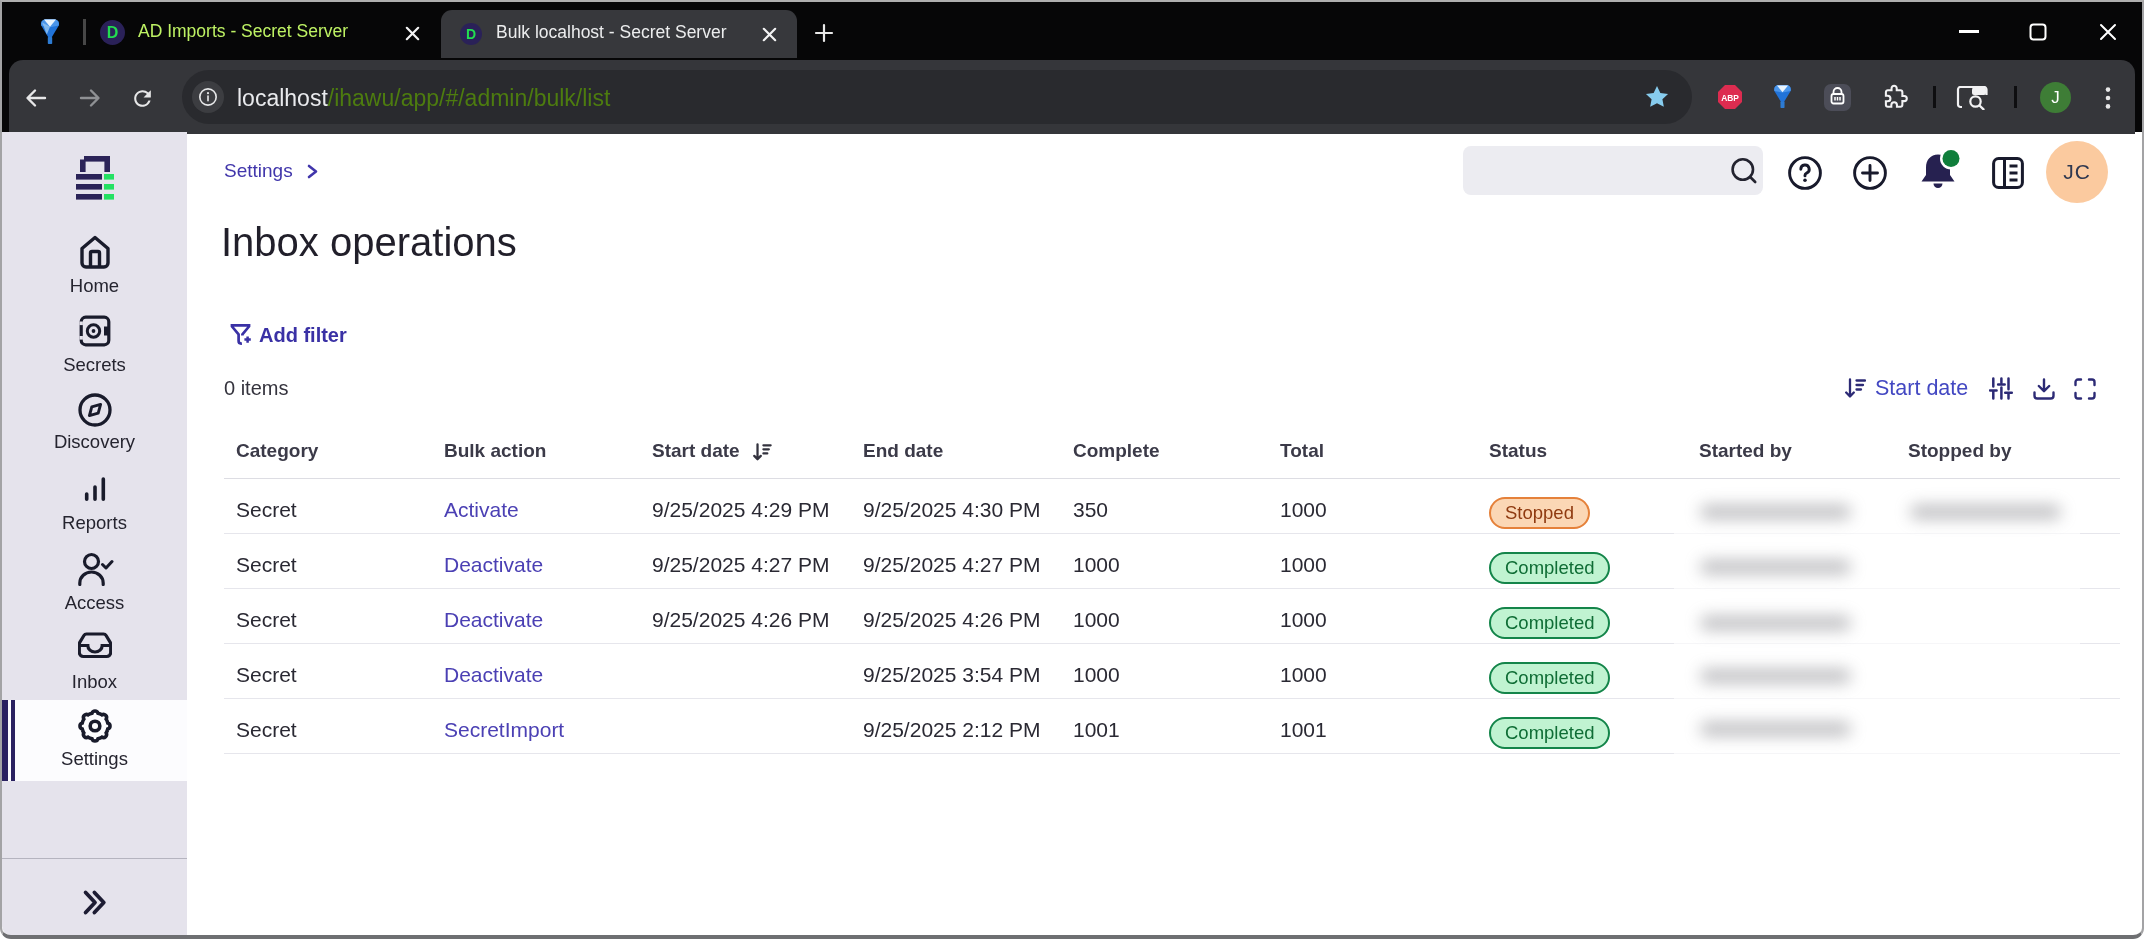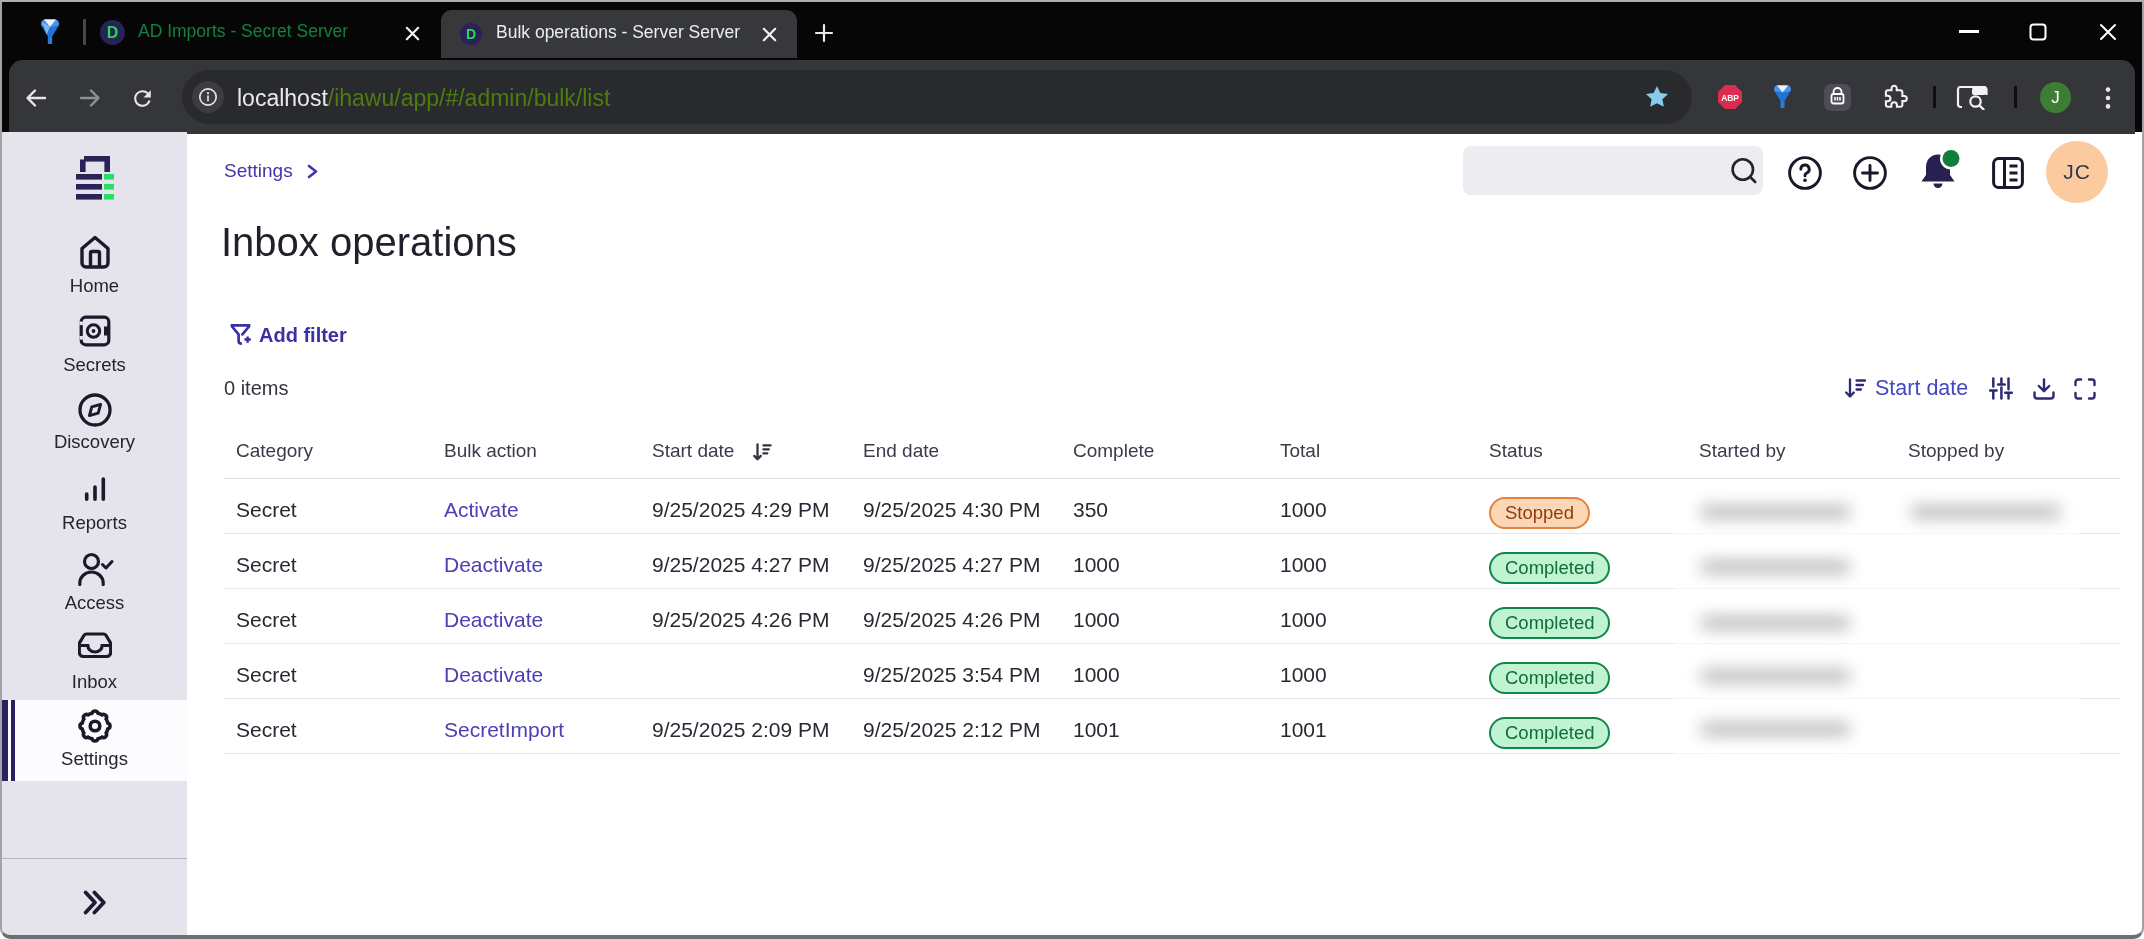--- a/index.html
+++ b/index.html
@@ -5,40 +5,40 @@
 * { margin:0; padding:0; box-sizing:border-box; }
 html,body { width:2144px; height:939px; }
 body { position:relative; font-family:"Liberation Sans",sans-serif; background:#fff; overflow:hidden; }
 .abs { position:absolute; }
 
 .frame { position:absolute; inset:0; border-top:2px solid #aeaeae; border-left:2px solid #a3a3a5; border-right:2px solid #a3a3a5; border-bottom:4px solid #6e6f72; border-radius:0 0 11px 11px; z-index:90; pointer-events:none; }
 
 .chrome { position:absolute; left:0; top:2px; width:2144px; height:130px; background:#060607; }
 .toolbar { position:absolute; left:9px; top:58px; width:2126px; height:74px; background:#35363a; border-radius:14px 14px 0 0; }
 .tab-active { position:absolute; left:441px; top:8px; width:356px; height:48px; background:#37383c; border-radius:11px 11px 0 0; }
-.tabtxt { position:absolute; top:21px; font-size:17.5px; color:#15803d; white-space:nowrap; }
+.tabtxt { position:absolute; top:21px; font-size:17.5px; color:#bef264; white-space:nowrap; }
 .favicon { position:absolute; width:25px; height:25px; border-radius:50%; background:#2a2158; color:#22dc50; font-weight:bold; font-size:16px; text-align:center; line-height:25px; }
 
 .sidebar { position:absolute; left:2px; top:132px; width:185px; height:803px; background:#e5e3ec; border-radius:0 0 0 9px; }
 .nav-label { position:absolute; left:0; width:185px; text-align:center; font-size:18.5px; color:#25242f; }
 .nav-ico { position:absolute; left:0; width:185px; text-align:center; }
 .active-item { position:absolute; left:0; top:568px; width:185px; height:81px; background:#fcfcfe; }
 .bar1 { position:absolute; left:0; top:568px; width:6px; height:81px; background:#2a2161; }
 .bar2 { position:absolute; left:9px; top:568px; width:4px; height:81px; background:#2a2161; }
 .divider { position:absolute; left:0; top:726px; width:185px; height:1px; background:#b5b4bf; }
 .crumb { position:absolute; left:224px; top:160px; font-size:19px; color:#4136ab; z-index:5; }
 .title { position:absolute; left:221px; top:220px; font-size:40px; letter-spacing:0px; color:#211f2a; z-index:5; }
 .addfilter { position:absolute; left:259px; top:324px; font-size:20px; font-weight:bold; color:#3a31a5; z-index:5; }
 .items { position:absolute; left:224px; top:377px; font-size:20px; color:#35343e; z-index:5; }
 .searchbox { position:absolute; left:1463px; top:146px; width:300px; height:49px; background:#ececf1; border-radius:8px; }
 .avatar { position:absolute; left:2046px; top:141px; width:62px; height:62px; border-radius:50%; background:#fbca9f; color:#2f3850; font-size:21px; text-align:center; line-height:62px; letter-spacing:1px; }
 
 .thead .cell { line-height:53px; }
 .trow .cell { line-height:62px; }
-.thead { position:absolute; left:224px; top:424px; width:1896px; height:55px; border-bottom:1px solid #dddde3; font-weight:normal; font-size:19px; color:#3b3a48; }
+.thead { position:absolute; left:224px; top:424px; width:1896px; height:55px; border-bottom:1px solid #dddde3; font-weight:bold; font-size:19px; color:#3b3a48; }
 .trow { position:absolute; left:224px; width:1896px; height:55px; border-bottom:1px solid #e6e6ec; font-size:21px; color:#2a2933; }
 .cell { position:absolute; top:0; height:55px; line-height:55px; white-space:nowrap; }
 .link { color:#4b40b4; font-weight:500; }
 .pill { position:absolute; top:18px; height:32px; line-height:28px; border-radius:16px; font-size:18.5px; padding:0 14px; }
 .pill.stopped { background:#fbd7b5; border:2px solid #e5813a; color:#8f3a10; }
 .pill.completed { background:#c0f3d1; border:2px solid #14854a; color:#0f6d35; }
 .blurzone { position:absolute; left:1674px; top:484px; width:406px; height:276px; background:rgba(255,255,255,0.62); z-index:3; }
 .blob { position:absolute; height:14px; border-radius:7px; background:#8e8e93; filter:blur(8px); opacity:0.58; z-index:4; }
 .rightctl { position:absolute; top:376px; font-size:21.5px; color:#4348c2; z-index:5; }
 </style>
@@ -58,21 +58,21 @@
   <div class="abs" style="left:83px;top:17px;width:2.5px;height:26px;background:#474747"></div>
 
   <div class="favicon" style="left:100px;top:18px">D</div>
   <div class="tabtxt" style="left:138px;top:19px">AD Imports - Secret Server</div>
   <svg class="abs" style="left:404px;top:23px" width="17" height="17" viewBox="0 0 17 17">
       <path d="M2.8,2.8 L14.2,14.2 M14.2,2.8 L2.8,14.2" stroke="#f3f3f4" stroke-width="2.2" stroke-linecap="round"></path>
     </svg>
 
   <div class="tab-active"></div>
   <div class="favicon" style="left:460px;top:21px;width:22px;height:22px;line-height:22px;font-size:14px">D</div>
-  <div class="tabtxt" style="left:496px;top:20px;color:#ecedee">Bulk operations - Server Server</div>
+  <div class="tabtxt" style="left:496px;top:20px;color:#ecedee">Bulk localhost - Secret Server</div>
   <svg class="abs" style="left:761px;top:24px" width="17" height="17" viewBox="0 0 17 17">
       <path d="M2.8,2.8 L14.2,14.2 M14.2,2.8 L2.8,14.2" stroke="#f3f3f4" stroke-width="2.2" stroke-linecap="round"></path>
     </svg>
 
   <svg class="abs" style="left:814px;top:21px" width="20" height="20" viewBox="0 0 20 20">
       <path d="M10,2 V18 M2,10 H18" stroke="#e8e8e8" stroke-width="2.2" stroke-linecap="round"></path>
     </svg>
 
   <div class="abs" style="left:1959px;top:28px;width:20px;height:2.5px;background:#fff"></div>
   <svg class="abs" style="left:2029px;top:21px" width="18" height="18" viewBox="0 0 18 18">
@@ -319,21 +319,20 @@
   <span class="cell" style="left:12px">Secret</span>
   <span class="cell link" style="left:220px">Deactivate</span>
   <span class="cell" style="left:639px">9/25/2025 3:54 PM</span>
   <span class="cell" style="left:849px">1000</span>
   <span class="cell" style="left:1056px">1000</span>
   <span class="pill completed" style="left:1265px">Completed</span>
 </div>
 <div class="trow" style="top:699px">
   <span class="cell" style="left:12px">Secret</span>
   <span class="cell link" style="left:220px">SecretImport</span>
-  <span class="cell" style="left:428px">9/25/2025 2:09 PM</span>
   <span class="cell" style="left:639px">9/25/2025 2:12 PM</span>
   <span class="cell" style="left:849px">1001</span>
   <span class="cell" style="left:1056px">1001</span>
   <span class="pill completed" style="left:1265px">Completed</span>
 </div>
 
 <div class="blurzone"></div>
 <div class="blob" style="left:1700px;top:505px;width:151px"></div>
 <div class="blob" style="left:1910px;top:505px;width:151px"></div>
 <div class="blob" style="left:1700px;top:560px;width:151px"></div>

